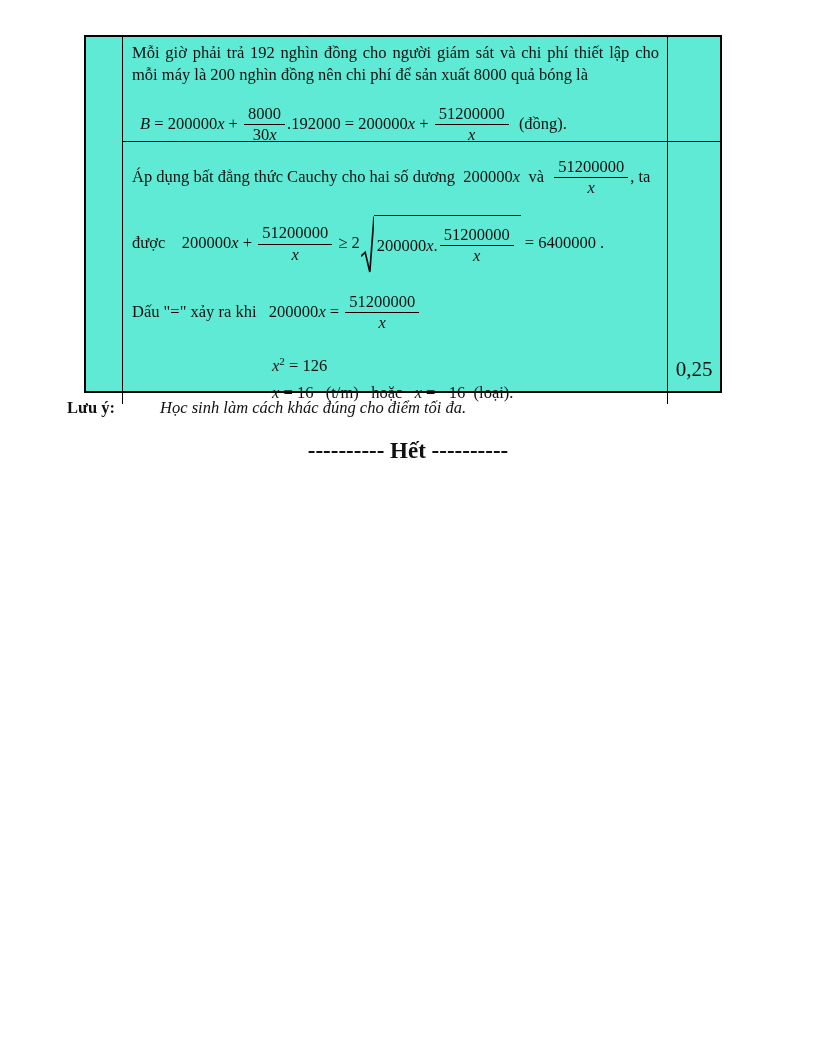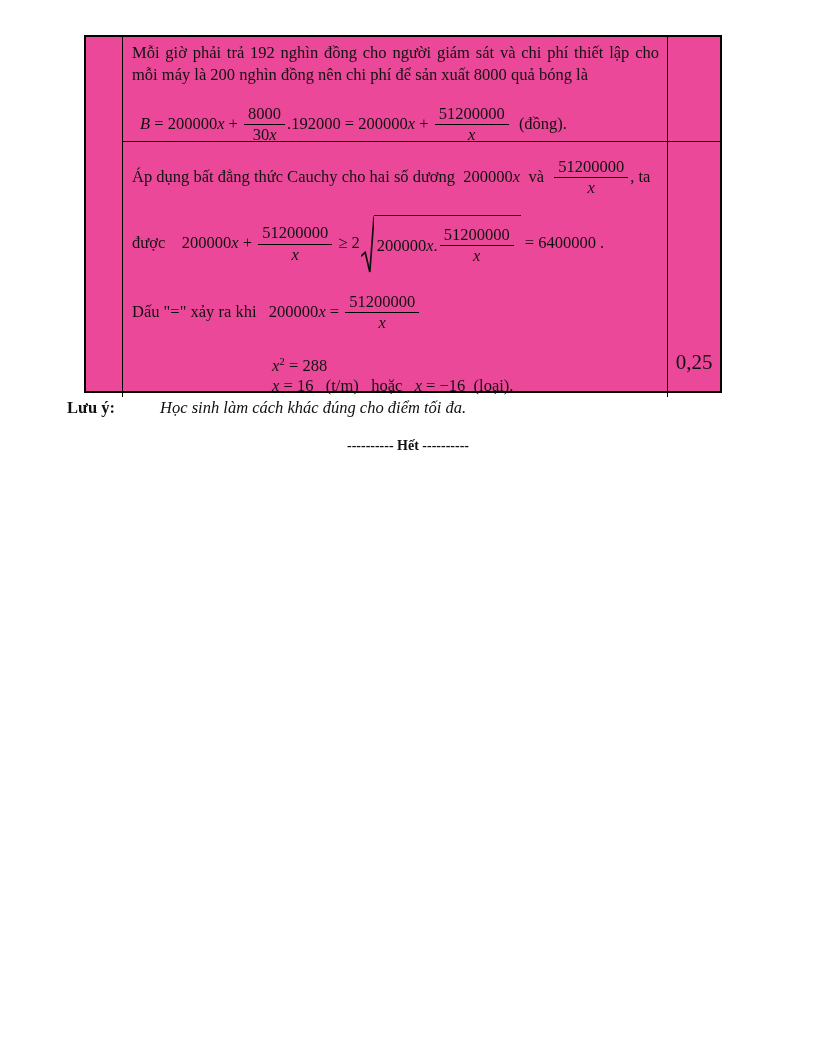--- a/index.html
+++ b/index.html
@@ -10,21 +10,21 @@
     color:#111; font-size:16.5px;
   }
 
   
   .answer-table {
     position:absolute; left:84px; top:35px; width:638px; height:358px;
     display:grid;
     grid-template-columns:37px 545px 1fr;
     grid-template-rows:105px 1fr;
     border:2px solid #000;
-    background:#ec4899;
+    background:#5eead4;
   }
   .cell-left   { grid-column:1; grid-row:1 / 3; border-right:1px solid #000; }
   .cell-c1     { grid-column:2; grid-row:1; border-right:1px solid #000; border-bottom:1px solid #000; padding:5px 8px 0 9px; }
   .cell-s1     { grid-column:3; grid-row:1; border-bottom:1px solid #000; }
   .cell-c2     { grid-column:2; grid-row:2; border-right:1px solid #000; padding:7px 8px 0 9px; }
   .cell-s2     { grid-column:3; grid-row:2; display:flex; align-items:flex-end; justify-content:center; padding-bottom:22px; }
 
   .para { line-height:1.33; text-align:justify; }
 
   
@@ -38,33 +38,33 @@
 
   .sqrt { display:inline-flex; align-items:stretch; vertical-align:middle; margin-left:1px; }
   .sqrt .rad { display:block; width:13px; }
   .sqrt .rad svg { display:block; width:13px; height:100%; }
   .sqrt .radicand { display:inline-flex; align-items:center; border-top:1.5px solid #111; padding:2px 5px 0 3px;justify-content:flex-end; }
 
   .m-line1 { margin-top:1px; }
   .m-line2 { margin-top:9px; }
   .m-line3 { margin-top:11px; }
   .m-center1 { margin-top:15px; margin-left:140px; }
-  .m-center2 {  margin-left:140px; }
+  .m-center2 { margin-top:7px;  margin-left:140px; }
   .conclusion { margin-top:8px; }
 
   .score { font-size:21px; }
 
   
   .notes { position:absolute; left:67px; top:397px; line-height:1.28; }
   .note-label { font-weight:bold; }
   .note-italic { font-style:italic;margin-left:41px; }
   .note-line2 { margin-left:55px; font-style:italic; }
   .end-marker {
     position:absolute; left:0; top:438px; width:816px;
-    text-align:center; font-weight:bold; font-size:14px;
+    text-align:center; font-weight:bold; font-size:23px;
   }
 </style>
 </head>
 <body>
 
 <div class="answer-table">
 
   <div class="cell-left"></div>
 
   <div class="cell-c1">
@@ -75,21 +75,21 @@
   <div class="cell-s1">
     <span class="score"></span>
   </div>
 
   <div class="cell-c2">
     <div class="math m-line1"><span>Áp dụng bất đẳng thức Cauchy cho hai số dương  200000</span><span class="mv">x</span><span>  và  </span><span class="frac"><span class="num"><span>51200000</span></span><span class="den"><span class="mv">x</span></span></span><span>, ta</span></div>
     <div class="math m-line2"><span>được    200000</span><span class="mv">x</span><span> + </span><span class="frac"><span class="num"><span>51200000</span></span><span class="den"><span class="mv">x</span></span></span><span> ≥ 2</span><span class="sqrt"><span class="rad"><svg viewBox="0 0 14 60" preserveAspectRatio="none">
               <polyline points="0,42 4.5,38 9.5,58 14,1.5" fill="none" stroke="#111" stroke-width="1.7" vector-effect="non-scaling-stroke"></polyline>
             </svg></span><span class="radicand"><span>200000</span><span class="mv">x</span><span>.</span><span class="frac"><span class="num"><span>51200000</span></span><span class="den"><span class="mv">x</span></span></span></span></span><span> = 6400000 .</span></div>
     <div class="math m-line3"><span>Dấu "=" xảy ra khi   200000</span><span class="mv">x</span><span> = </span><span class="frac"><span class="num"><span>51200000</span></span><span class="den"><span class="mv">x</span></span></span></div>
-    <div class="math m-center1"><span class="mv">x</span><sup>2</sup><span> = 288</span></div>
+    <div class="math m-center1"><span class="mv">x</span><sup>2</sup><span> = 126</span></div>
     <div class="math m-center2"><span class="mv">x</span><span> = 16   (t/m)   hoặc   </span><span class="mv">x</span><span> = −16  (loại).</span></div>
   </div>
 
   <div class="cell-s2">
     <span class="score">0,25</span>
   </div>
 
 </div>
 
 <div class="notes">

